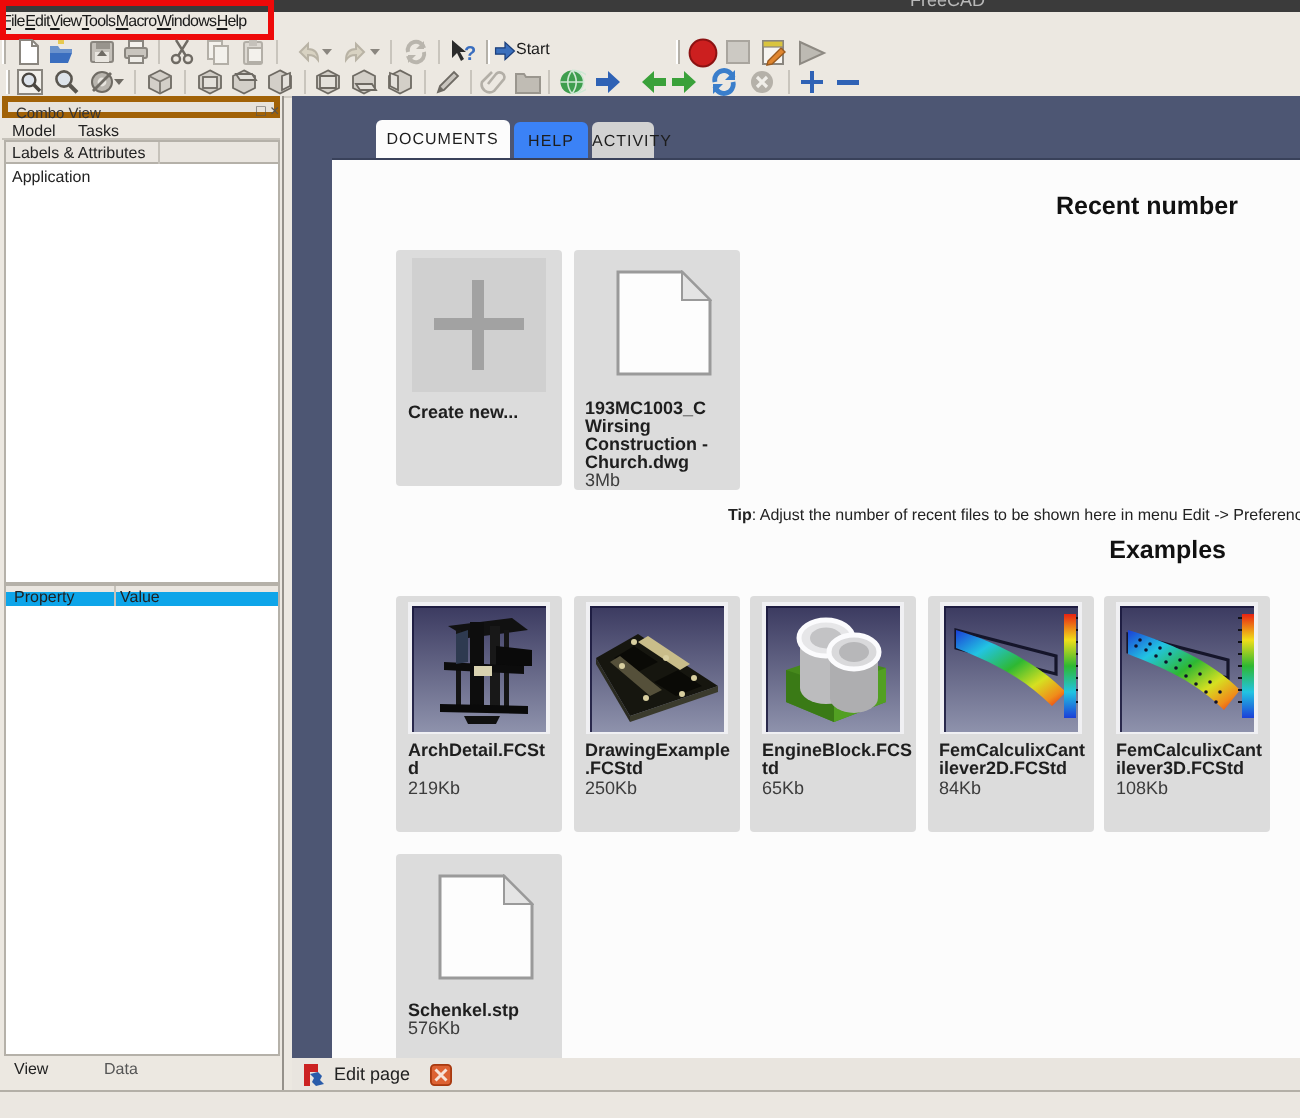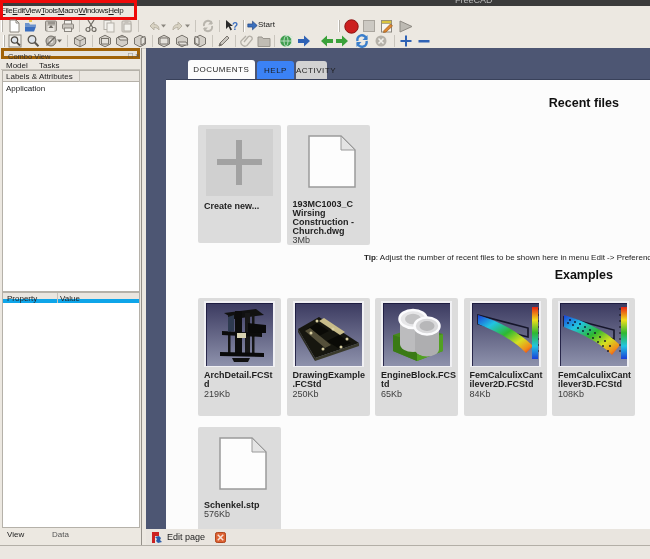--- a/index.html
+++ b/index.html
@@ -256,39 +256,39 @@
 
   <div class="abs" style="left:2px;top:22px;width:138px;height:222px;background:#ffffff;border:1px solid #b5b1a9">
     <div style="position:absolute;left:0;top:0;width:136px;height:11px;background:#eae6e0;border-bottom:1px solid #b5b1a9">
       <span style="position:absolute;left:3px;top:1px;font-size:8px;color:#222">Labels &amp; Attributes</span>
       <div style="position:absolute;left:76px;top:0;width:1px;height:11px;background:#c6c2ba"></div>
     </div>
     <div style="position:absolute;left:3px;top:13px;font-size:8px;color:#222">Application</div>
   </div>
 
   <div class="abs" style="left:2px;top:244px;width:138px;height:236px;background:#ffffff;border:1px solid #b5b1a9">
-    <div style="position:absolute;left:0;top:0;width:136px;height:10px;background:#eae6e0;border-bottom:4px solid #0ea5e9">
+    <div style="position:absolute;left:0;top:0;width:136px;height:10px;background:#eae6e0;border-bottom:7px solid #0ea5e9">
       <span style="position:absolute;left:4px;top:1px;font-size:8px;color:#222">Property</span>
       <div style="position:absolute;left:54px;top:0;width:1px;height:10px;background:#c6c2ba"></div>
       <span style="position:absolute;left:57px;top:1px;font-size:8px;color:#222">Value</span>
     </div>
   </div>
 
   <div class="abs" style="left:7px;top:482px;font-size:8px;color:#222">View</div>
   <div class="abs" style="left:52px;top:482px;font-size:8px;color:#555">Data</div>
 </div>
 <div class="abs" id="mdi">
 
   <div class="tab" style="left:111px;top:12.5px;width:37px;height:18px;background:#3b82f6;line-height:19px">HELP</div>
   <div class="tab" style="left:150px;top:12.5px;width:31px;height:18px;background:#d2d2d2;line-height:19px">ACTIVITY</div>
   <div class="tab" style="left:42px;top:12px;width:66.5px;height:20px;background:#fcfcfc;line-height:20px">DOCUMENTS</div>
 </div>
 <div class="abs" id="page">
 
-  <h3 class="abs" style="right:31px;top:16px">Recent files</h3>
+  <h3 class="abs" style="right:31px;top:16px">Recent number</h3>
 
   <div class="card" style="left:32px;top:44.5px;height:118px">
     <div style="width:67px;height:67px;margin:4px auto 0 auto;background:#d0d0d0;position:relative">
       <div style="position:absolute;left:11px;top:30px;width:45px;height:6px;background:#a2a2a2"></div>
       <div style="position:absolute;left:30px;top:11px;width:6px;height:45px;background:#a2a2a2"></div>
     </div>
     <div class="lbl" style="margin-top:6px">Create new...</div>
   </div>
 
   <div class="card" style="left:120.5px;top:44.5px;height:120px">

